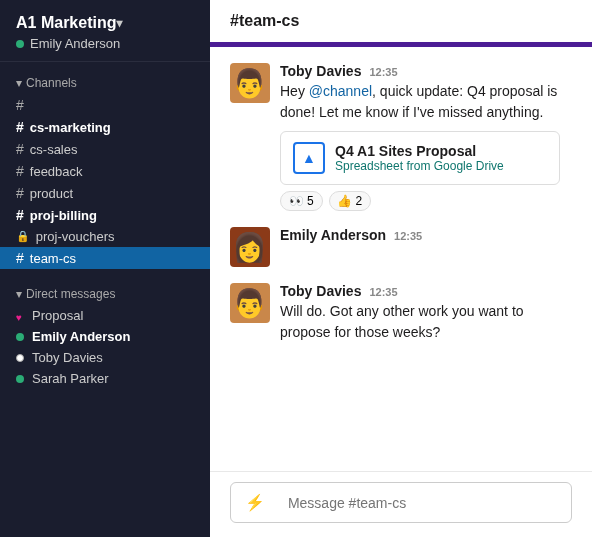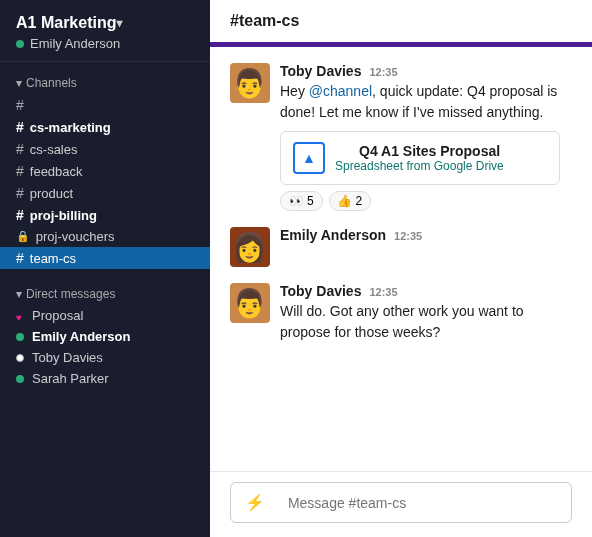--- a/index.html
+++ b/index.html
@@ -143,21 +143,21 @@
       height: 32px;
       border: 2px solid #1a73e8;
       border-radius: 4px;
       display: flex;
       align-items: center;
       justify-content: center;
       color: #1a73e8;
       font-size: 14px;
       flex-shrink: 0;
     }
-    .attachment-title { font-size: 14px; font-weight: 600; color: #1d1c1d; margin-left: 24px; }
+    .attachment-title { font-size: 14px; font-weight: 600; color: #1d1c1d; }
     .attachment-sub { font-size: 12px; color: #0f766e; }
 
     .reactions {
       display: flex;
       gap: 6px;
       margin-top: 6px;
     }
     .reaction {
       background: #f8f8f8;
       border: 1px solid #ddd;

